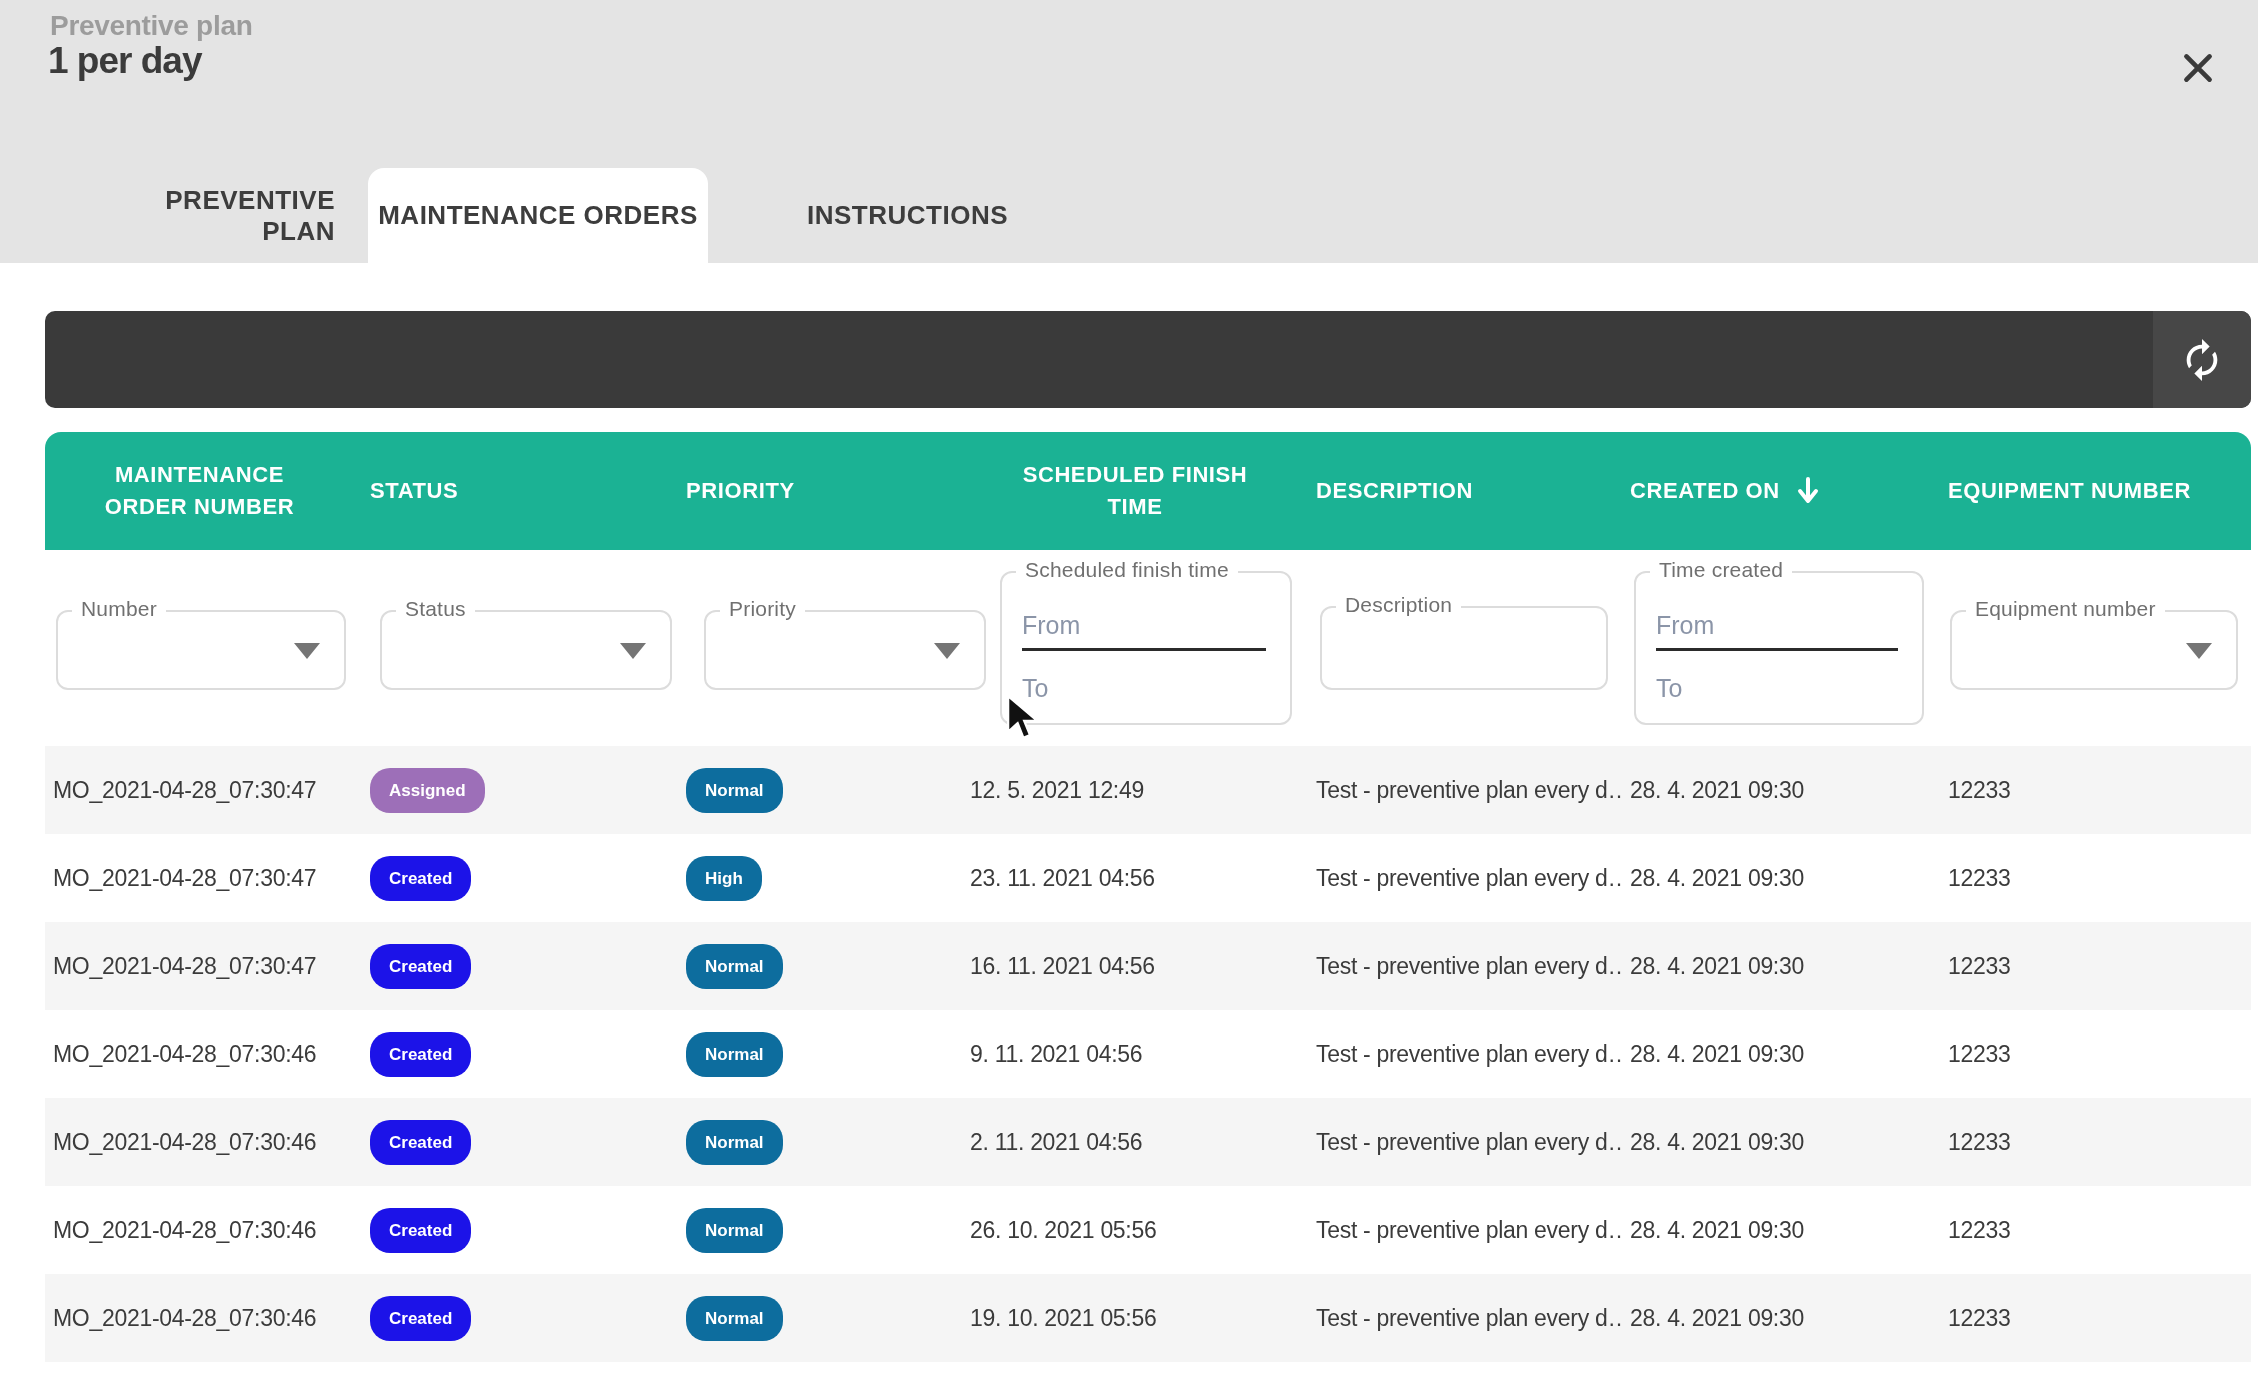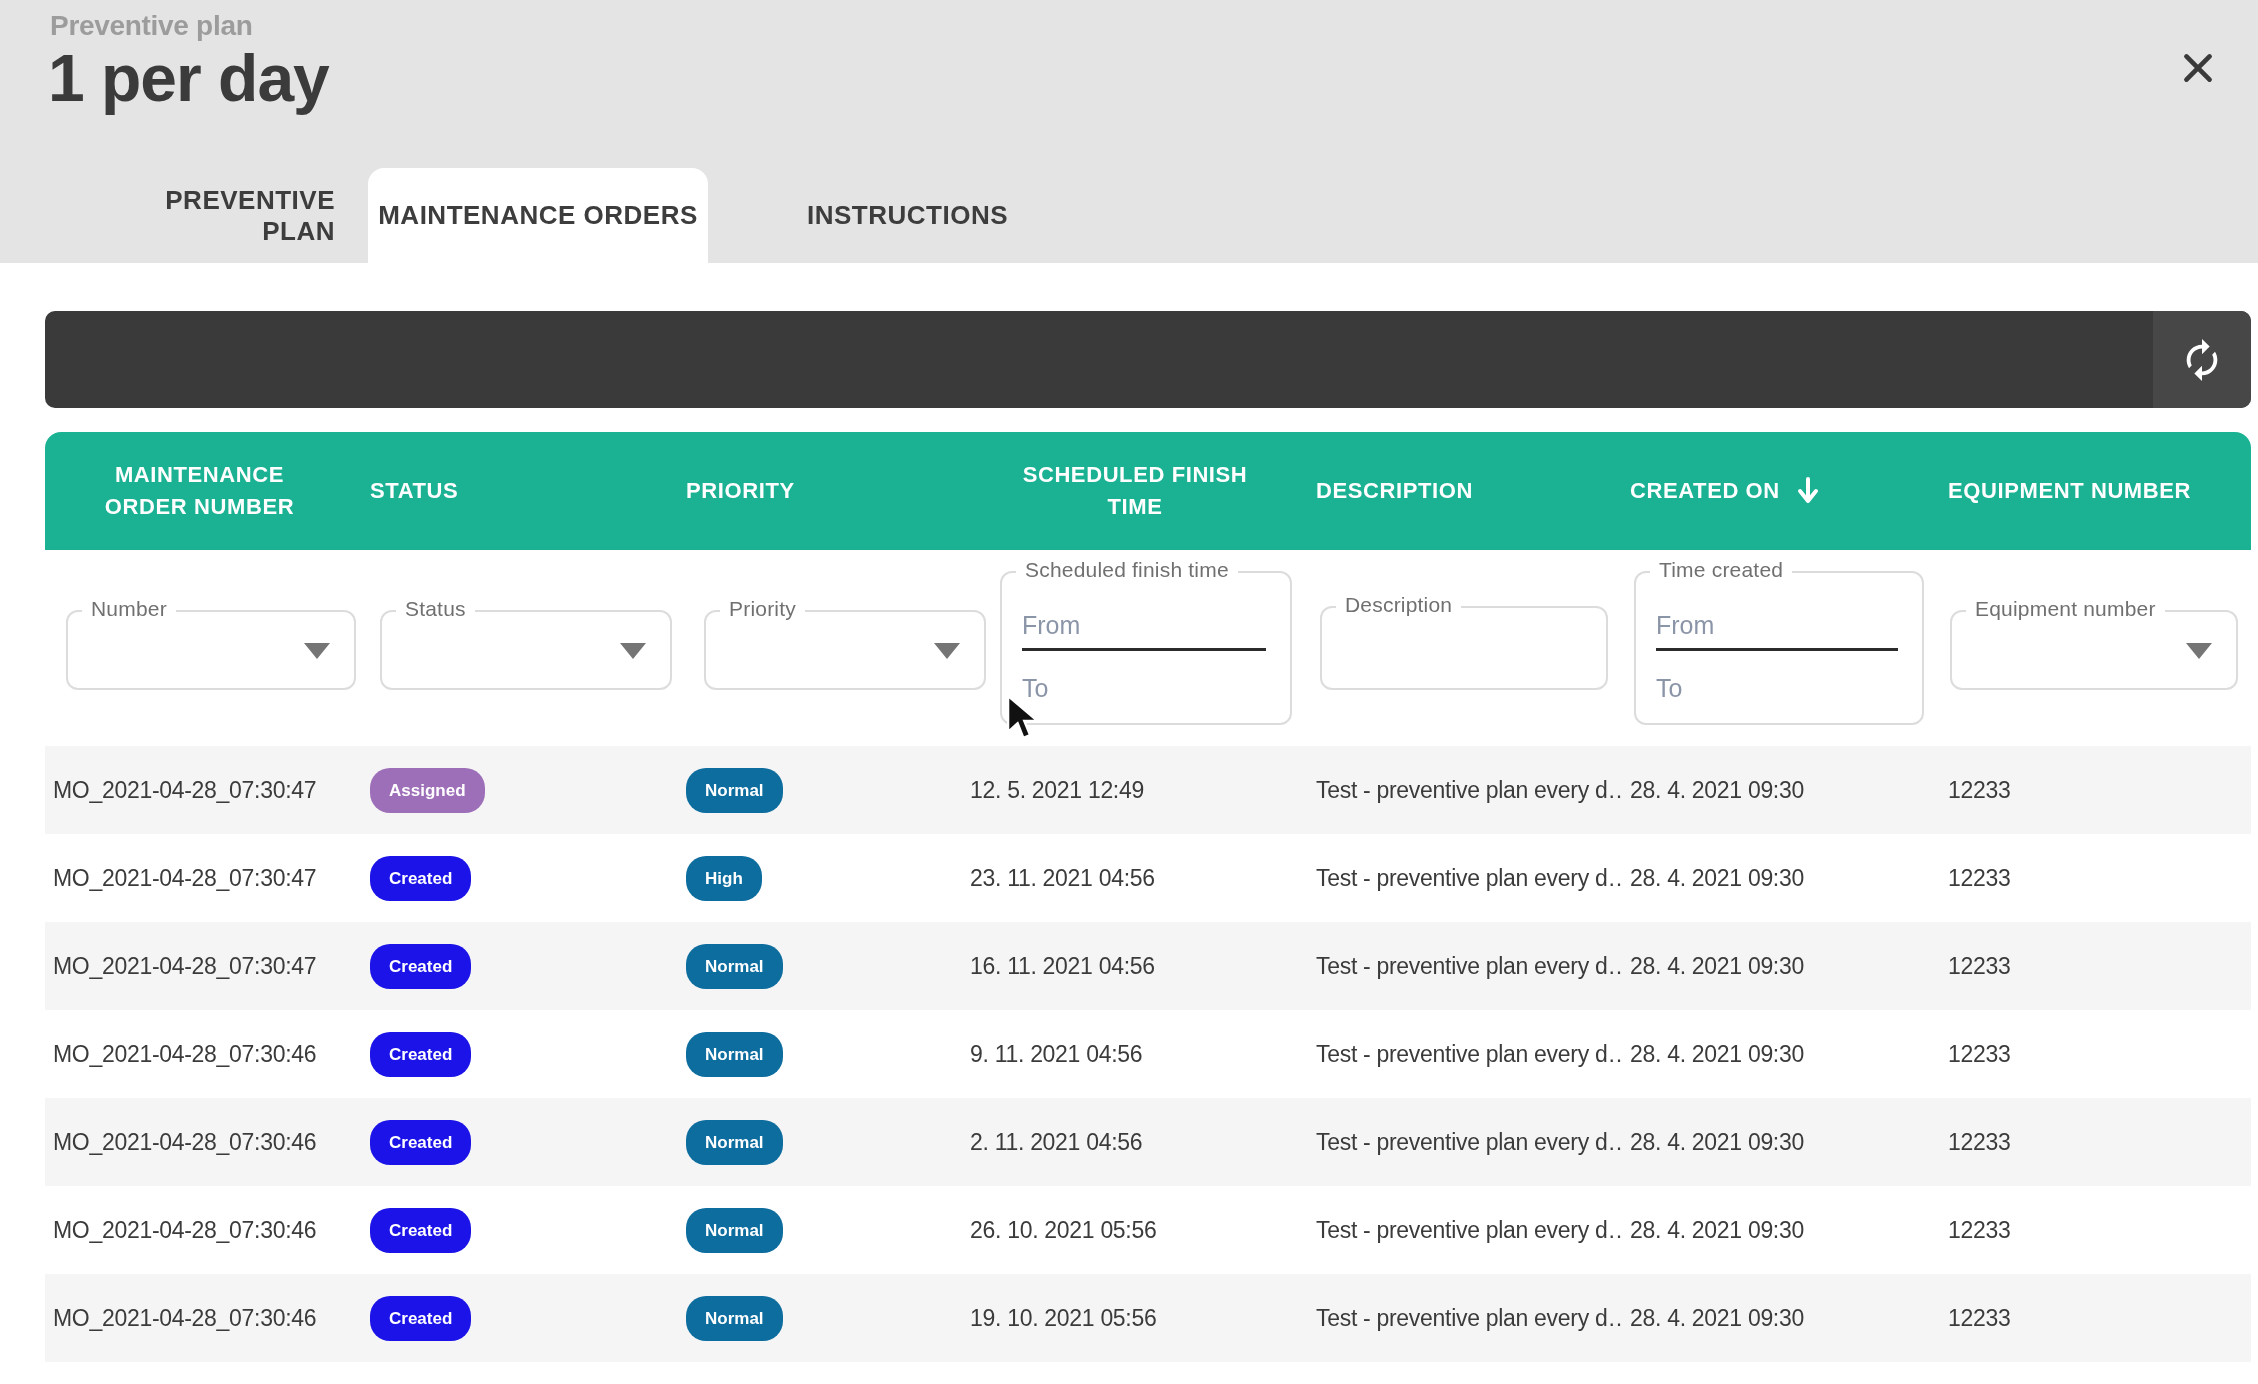--- a/index.html
+++ b/index.html
@@ -7,21 +7,21 @@
   body {
     position:relative;
     font-family:"Liberation Sans", sans-serif;
     background:#ffffff;
     color:#3b3b3b;
   }
 
   
   .top-band { position:absolute; left:0; top:0; width:2258px; height:263px; background:#e4e4e4; }
   .subtitle { position:absolute; left:50px; top:10px; font-size:28px; font-weight:bold; color:#9c9c9c; letter-spacing:-0.3px; }
-  .page-title { position:absolute; left:48px; top:40px; font-size:66px; font-weight:bold; color:#3b3b3b; letter-spacing:-1px; }
+  .page-title { position:absolute; left:48px; top:40px; font-size:37px; font-weight:bold; color:#3b3b3b; letter-spacing:-1px; }
   .close-btn { position:absolute; left:2166px; top:36px; width:64px; height:64px; display:flex; align-items:center; justify-content:center; cursor:pointer; background:transparent; border:none; }
 
   
   .tab { position:absolute; top:168px; height:95px; display:flex; align-items:center; justify-content:center; font-size:26px; font-weight:bold; color:#3d3d3d; letter-spacing:0.5px; cursor:pointer; }
   .tab-1 { left:85px;  width:250px; }
   .tab-2 { left:368px; width:340px; background:#ffffff; border-radius:16px 16px 0 0; }
   .tab-3 { left:785px; width:245px; }
 
   
   .toolbar { position:absolute; left:45px; top:311px; width:2206px; height:97px; background:#3a3a3a; border-radius:10px; }
@@ -45,21 +45,21 @@
   .fbox > label { position:absolute; top:-15px; left:14px; background:#ffffff; padding:0 9px; font-size:21px; color:#707070; letter-spacing:0.2px; }
   .caret { position:absolute; right:24px; top:50%; margin-top:-7px; width:0; height:0;
            border-left:13px solid transparent; border-right:13px solid transparent; border-top:16px solid #757575; cursor:pointer; }
   .fbox input { font-family:"Liberation Sans", sans-serif; border:none; outline:none; background:transparent; font-size:25px; color:#3b3b3b; }
   .fbox input::placeholder { color:#8b95a8; opacity:1; }
   .select-input { position:absolute; left:18px; top:6px; width:70%; height:calc(100% - 12px); }
   .plain-input  { position:absolute; left:18px; top:6px; width:85%; height:calc(100% - 12px); }
   .from-input { position:absolute; left:20px; top:30px;  width:calc(100% - 44px); height:48px; border-bottom:3px solid #2b2b2b !important; }
   .to-input   { position:absolute; left:20px; top:92px;  width:calc(100% - 44px); height:46px; }
 
-  .box-number    { left:66px;   top:60px; width:290px; height:80px; }
+  .box-number    { left:56px;   top:60px; width:290px; height:80px; }
   .box-status    { left:380px;  top:60px; width:292px; height:80px; }
   .box-priority  { left:704px;  top:60px; width:282px; height:80px; }
   .box-scheduled { left:1000px; top:21px; width:292px; height:154px; }
   .box-desc      { left:1320px; top:56px; width:288px; height:84px; }
   .box-created   { left:1634px; top:21px; width:290px; height:154px; }
   .box-equipment { left:1950px; top:60px; width:288px; height:80px; }
 
   .mouse-cursor { position:absolute; left:1005px; top:144px; pointer-events:none; }
 
   

